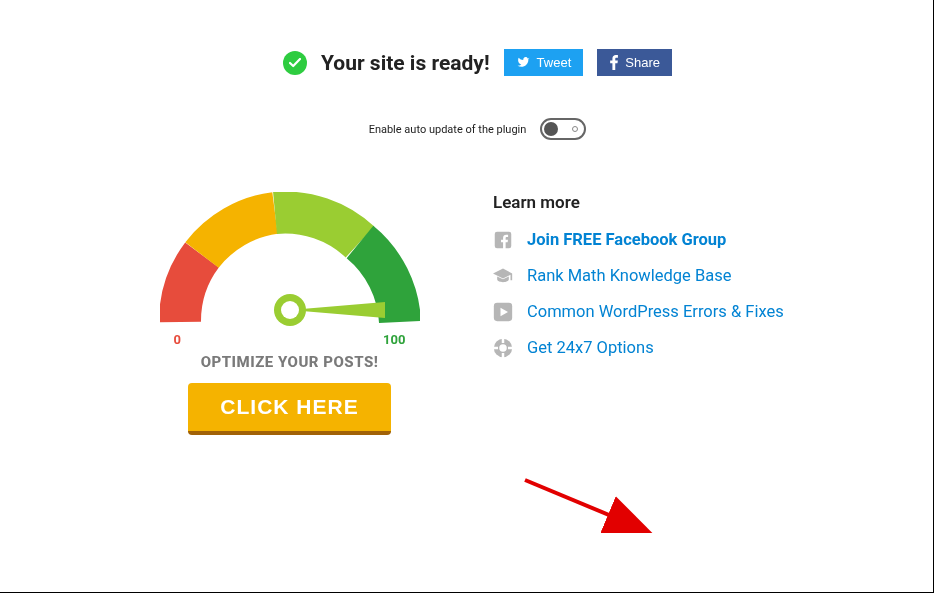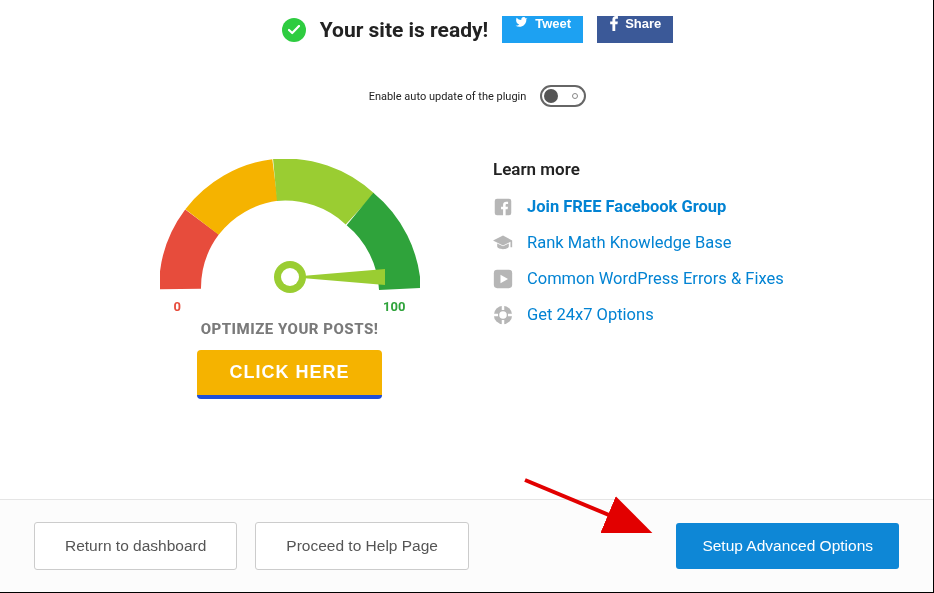--- a/index.html
+++ b/index.html
@@ -15,43 +15,43 @@
     overflow: hidden;
   }
   .container {
     width: 100%;
     height: 100%;
     display: flex;
     flex-direction: column;
   }
   .main {
     flex: 1;
-    padding: 16px 30px 20px;
+    padding: 49px 30px 20px;
     margin-left: 22px;
   }
   .header-row {
     display: flex;
     align-items: center;
     justify-content: center;
     gap: 14px;
     margin-bottom: 42px;
   }
   .check-circle {
     width: 24px; height: 24px; border-radius: 50%;
     background: #2ecc40;
     display: flex; align-items: center; justify-content: center;
     color: #fff; font-size: 14px; font-weight: bold;
   }
   .ready-text {
     font-size: 21px; font-weight: 700; color: #222;
   }
   .social-btn {
-    display: inline-flex; align-items: flex-start; gap: 6px;
+    display: inline-flex; align-items: center; gap: 6px;
     height: 27px; padding: 0 12px;
-    color: #fff; font-size: 13px; font-weight: 700;
+    color: #fff; font-size: 13px; font-weight: 400;
     border: none; cursor: pointer;
   }
   .tweet-btn { background: #1da1f2; }
   .share-btn { background: #3b5998; }
   .auto-update-row {
     display: flex; align-items: center; justify-content: center;
     gap: 14px; margin-bottom: 52px;
     font-size: 11px; color: #222;
   }
   .toggle {
@@ -86,23 +86,23 @@
   .g0 { color: #e74c3c; }
   .g100 { color: #2fa33b; }
   .optimize {
     font-size: 15px; font-weight: 800; color: #7a7a7a;
     letter-spacing: 0.5px; margin-top: 6px;
   }
   .click-here {
     display: inline-block; margin-top: 12px;
     background: #f5b300;
     border: none;
-    border-bottom: 4px solid #1d4ed8;
+    border-bottom: 4px solid #a16207;
     color: #fff; font-weight: 800;
-    font-size: 18px; letter-spacing: 1px;
+    font-size: 21px; letter-spacing: 1px;
     padding: 12px 32px; border-radius: 4px;
     cursor: pointer;
   }
   .right-col { width: 310px; }
   .learn-more {
     font-size: 17px; font-weight: 600; color: #222;
     margin-bottom: 18px;
   }
   .link-item {
     display: flex; gap: 14px;
@@ -238,26 +238,20 @@
                 <rect x="0" y="10.5" width="6" height="3" fill="#fff"></rect>
                 <rect x="18" y="10.5" width="6" height="3" fill="#fff"></rect>
               </svg>
           </span>
           <span class="link-text">Get 24x7 Options</span>
         </div>
       </div>
     </div>
   </div>
 
-  <div class="footer">
-    <button class="btn-outline">Return to dashboard</button>
-    <button class="btn-outline">Proceed to Help Page</button>
-    <div class="spacer"></div>
-    <button class="btn-primary">Setup Advanced Options</button>
-  </div>
 </div>
 
 <svg class="arrow" width="150" height="70">
   <defs>
     <marker id="ah" markerWidth="12" markerHeight="10" refX="10" refY="5" orient="auto">
       <path d="M0,0 L12,5 L0,10 Z" fill="#e20000"></path>
     </marker>
   </defs>
   <line x1="5" y1="5" x2="125" y2="55" stroke="#e20000" stroke-width="4" marker-end="url(#ah)"></line>
 </svg>

